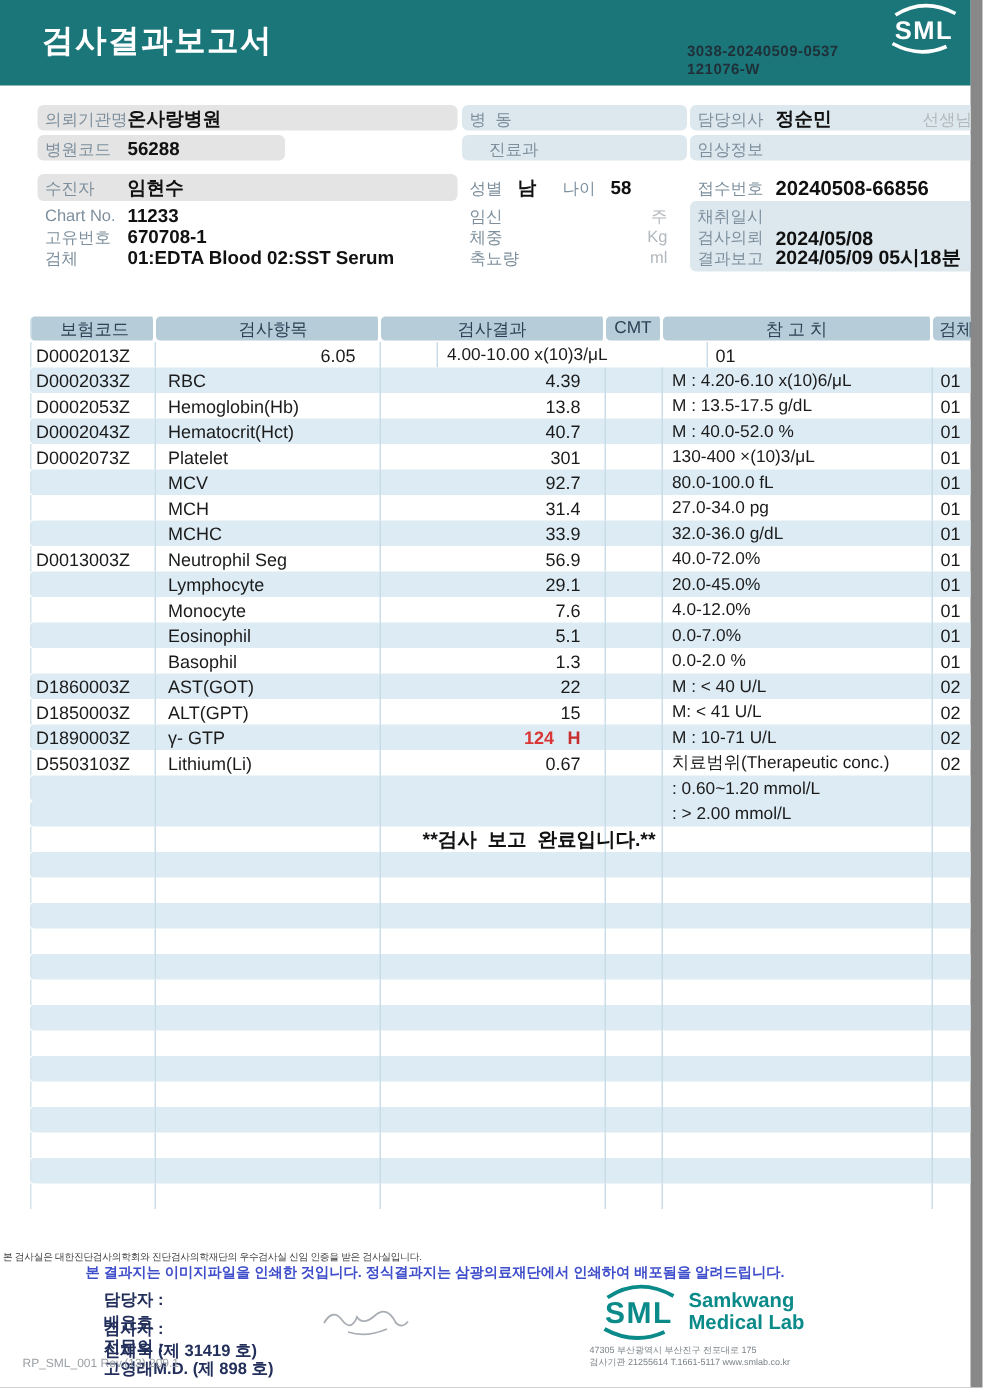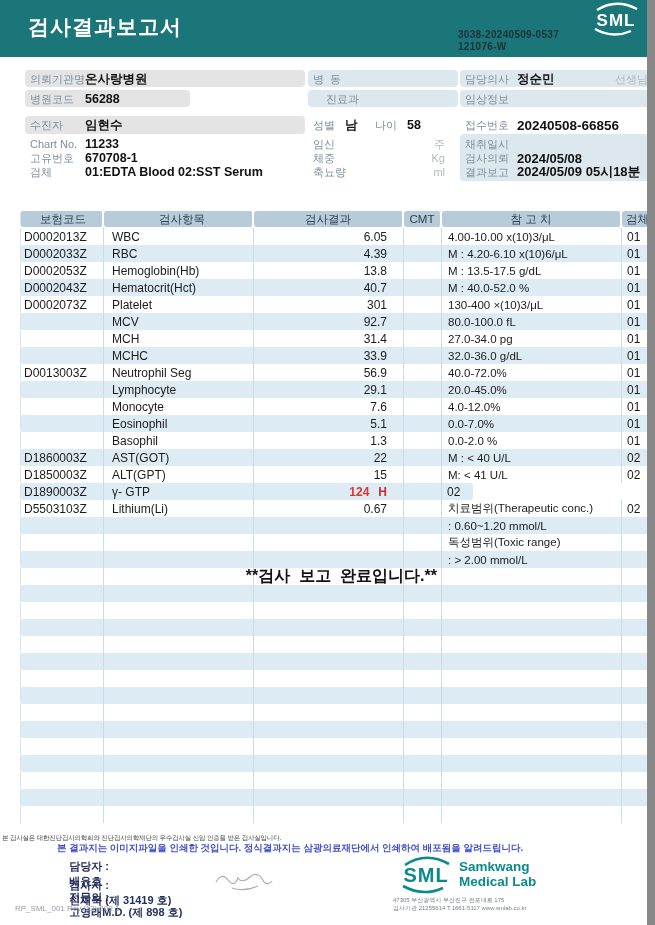--- a/index.html
+++ b/index.html
@@ -34,21 +34,21 @@
   .c-res  { width:150px; justify-content:flex-end; padding-right:16px; }
   .c-cmt  { width:38px; }
   .c-ref  { width:180px; padding-left:6px; font-size:11.5px; }
   .c-spc  { width:31px; padding-left:5px; border-right:none; }
   .alt .cell { background:#ddebf4; }
   .alt .c-code { border-radius:3px 0 0 3px; }
   .alt .c-spc  { border-radius:0 3px 3px 0; }
   .res.red { color:#d93636; font-weight:bold; }
   .flag { color:#c92f2f; font-weight:bold; margin-left:9px; font-size:12px; }
   .msg-overlay { position:absolute; left:0; top:0; width:417px; height:17px; display:flex; align-items:center;
-                 justify-content:flex-end; font-size:16px; font-weight:bold; color:#111; white-space:pre; }
+                 justify-content:flex-end; font-size:13px; font-weight:bold; color:#111; white-space:pre; }
 
   
   .cert-line { position:absolute; left:2px; top:834px; font-size:6.5px; color:#3c3c3c; letter-spacing:-0.2px; }
   .notice-line { position:absolute; left:57px; top:842px; font-size:9.5px; font-weight:bold; color:#3f4ecb; }
   .staff-line { position:absolute; font-size:11px; font-weight:bold; color:#232f5b; white-space:pre; }
   .staff-role { display:inline-block; width:60px; }
   .signature { position:absolute; left:212px; top:868px; }
   .doc-code { position:absolute; left:15px; top:904px; font-size:8px; color:#9aa0a6; }
   .footer-logo { position:absolute; left:393px; top:855px; }
   .footer-logo-name { position:absolute; left:459px; top:859px; color:#0b8a8a; font-size:13.5px; font-weight:bold; line-height:15px; }
@@ -163,21 +163,20 @@
       <div class="thcell c-code">보험코드</div>
       <div class="thcell c-name">검사항목</div>
       <div class="thcell c-res" style="justify-content:center;padding-right:0;">검사결과</div>
       <div class="thcell c-cmt">CMT</div>
       <div class="thcell c-ref" style="justify-content:center;padding-left:0;text-align:right;">참 고 치</div>
       <div class="thcell c-spc" style="border-right:none;justify-content:center;padding-left:0;">검체</div>
     </div>
     <div id="results-body">
         <div class="trow">
           <div class="cell c-code">D0002013Z</div>
-          <div class="cell c-name">WBC</div>
           <div class="cell c-res"><span class="res">6.05</span></div>
           <div class="cell c-cmt"></div>
           <div class="cell c-ref">4.00-10.00 x(10)3/μL</div>
           <div class="cell c-spc">01</div>
         </div>
         <div class="trow alt">
           <div class="cell c-code">D0002033Z</div>
           <div class="cell c-name">RBC</div>
           <div class="cell c-res"><span class="res">4.39</span></div>
           <div class="cell c-cmt"></div>
@@ -286,44 +285,37 @@
           <div class="cell c-res"><span class="res">15</span></div>
           <div class="cell c-cmt"></div>
           <div class="cell c-ref">M: &lt; 41 U/L</div>
           <div class="cell c-spc">02</div>
         </div>
         <div class="trow alt">
           <div class="cell c-code">D1890003Z</div>
           <div class="cell c-name">γ- GTP</div>
           <div class="cell c-res"><span class="res red">124</span><span class="flag">H</span></div>
           <div class="cell c-cmt"></div>
+          <div class="cell c-ref">M : 10-71 U/L</div>
           <div class="cell c-spc">02</div>
         </div>
         <div class="trow">
           <div class="cell c-code">D5503103Z</div>
           <div class="cell c-name">Lithium(Li)</div>
           <div class="cell c-res"><span class="res">0.67</span></div>
           <div class="cell c-cmt"></div>
           <div class="cell c-ref">치료범위(Therapeutic conc.)</div>
           <div class="cell c-spc">02</div>
         </div>
         <div class="trow alt">
           <div class="cell c-code"></div>
           <div class="cell c-name"></div>
           <div class="cell c-res"></div>
           <div class="cell c-cmt"></div>
           <div class="cell c-ref">: 0.60~1.20 mmol/L</div>
-          <div class="cell c-spc"></div>
-        </div>
-        <div class="trow">
-          <div class="cell c-code"></div>
-          <div class="cell c-name"></div>
-          <div class="cell c-res"></div>
-          <div class="cell c-cmt"></div>
-          <div class="cell c-ref">독성범위(Toxic range)</div>
           <div class="cell c-spc"></div>
         </div>
         <div class="trow alt">
           <div class="cell c-code"></div>
           <div class="cell c-name"></div>
           <div class="cell c-res"></div>
           <div class="cell c-cmt"></div>
           <div class="cell c-ref">: &gt; 2.00 mmol/L</div>
           <div class="cell c-spc"></div>
         </div>

